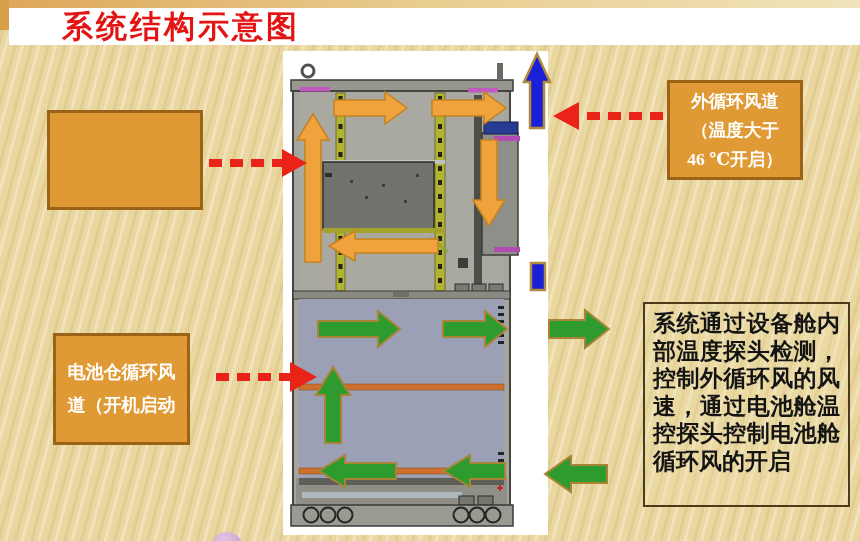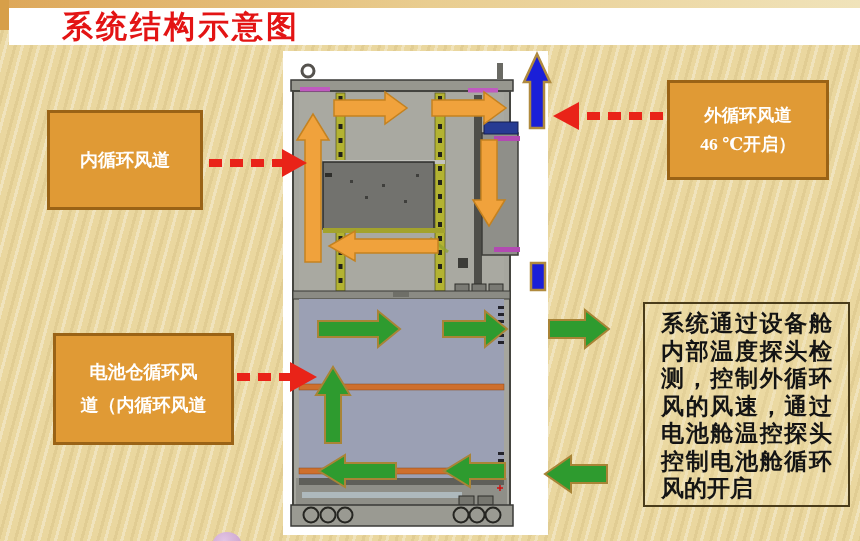--- a/index.html
+++ b/index.html
@@ -28,27 +28,27 @@
 
   .callout{
     position:absolute;box-sizing:border-box;
     background:#E09A35;border:3px solid #9A6316;
     color:#FFFFFF;font-weight:bold;text-align:center;
     display:flex;flex-direction:column;justify-content:center;
     font-family:"Liberation Serif","DejaVu Serif",serif;
   }
   .callout span{display:block;}
   .co-internal{left:47px;top:110px;width:156px;height:100px;font-size:18px;line-height:31px;}
-  .co-external{left:667px;top:80px;width:162px;height:100px;font-size:17.5px;line-height:29px;}
-  .co-battery{left:53px;top:333px;width:181px;height:112px;font-size:18px;line-height:33px;}
+  .co-external{left:667px;top:80px;width:136px;height:100px;font-size:17.5px;line-height:29px;}
+  .co-battery{left:53px;top:333px;width:137px;height:112px;font-size:18px;line-height:33px;}
   .description-box{
     position:absolute;left:643px;top:302px;width:207px;height:205px;box-sizing:border-box;
     border:2px solid #4A3C1A;background:rgba(240,224,170,.25);
     color:#141414;font-weight:bold;font-size:23px;line-height:27.5px;
-    padding:6px 16px;text-align:justify;
+    padding:6px 8px;text-align:justify;
     font-family:"Liberation Serif","DejaVu Serif",serif;
   }
   .decorative-circle{
     position:absolute;left:212px;top:532px;width:30px;height:28px;border-radius:50%;
     background:radial-gradient(circle at 40% 30%,#E2C4E4,#C399C6);
   }
 </style>
 </head>
 <body>
 
@@ -173,31 +173,31 @@
         <path d="M579 102 L553 116 L579 130 Z" fill="#E92318"></path>
       </g>
       <g>
         <line x1="216" y1="377" x2="291" y2="377" stroke="#E92318" stroke-width="8" stroke-dasharray="13 8"></line>
         <path d="M290 362 L317 377 L290 392 Z" fill="#E92318"></path>
       </g>
     </g>
   </svg>
 
   <div class="callout co-internal">
-    <span>内循环风道</span>
   </div>
 
   <div class="callout co-external">
     <span>外循环风道</span>
+    <span>（温度大于</span>
     <span>46 ℃开启）</span>
   </div>
 
   <div class="callout co-battery">
     <span>电池仓循环风</span>
-    <span>道（内循环风道</span>
+    <span>道（开机启动</span>
   </div>
 
   <div class="description-box">
     <span>系统通过设备舱内部温度探头检测，控制外循环风的风速，通过电池舱温控探头控制电池舱循环风的开启</span>
   </div>
 
   <div class="decorative-circle"></div>
 
 </div>
 

